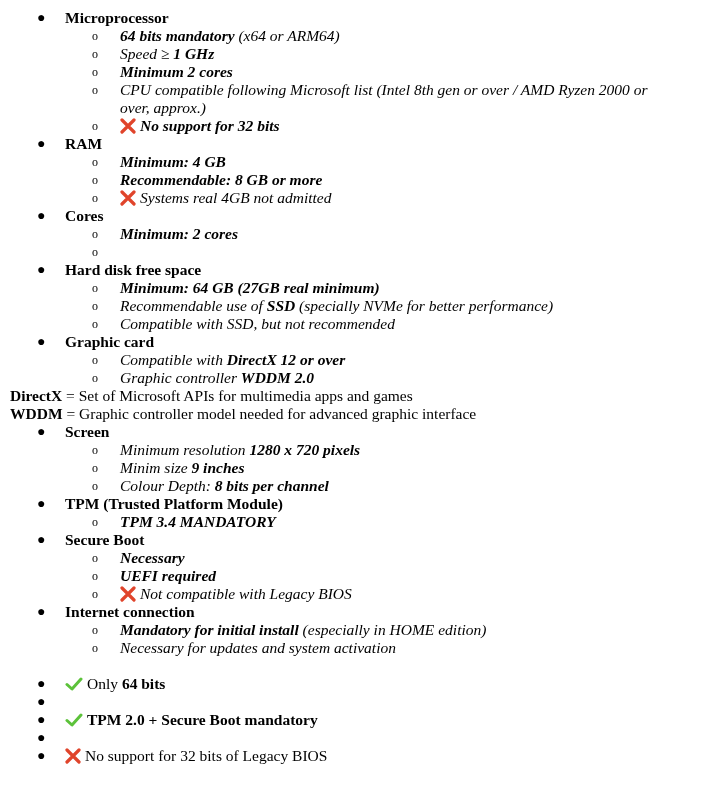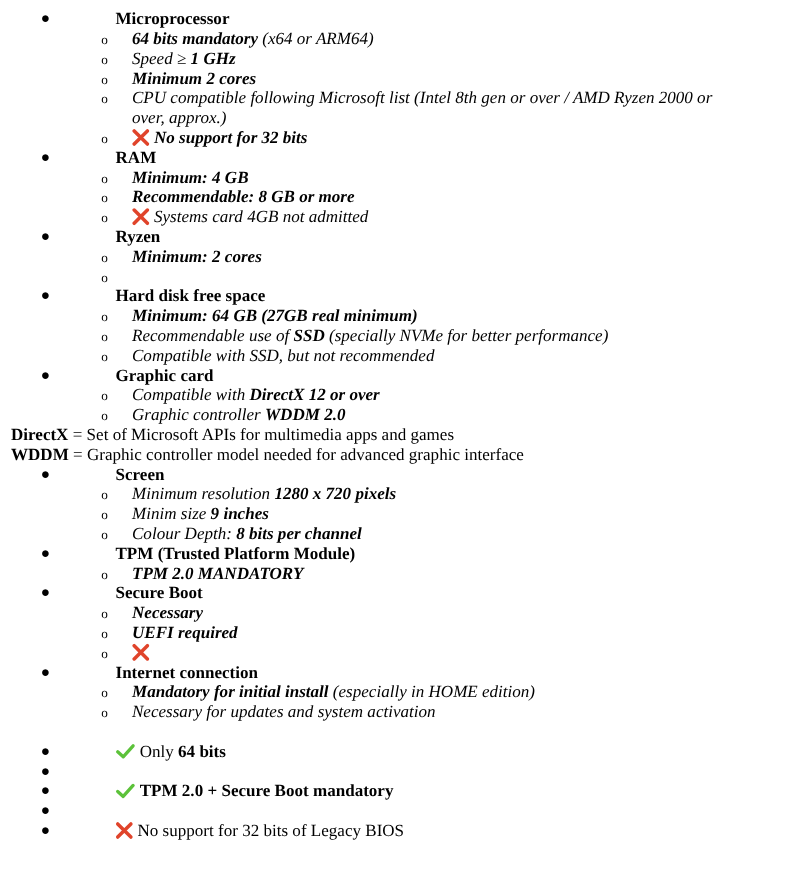--- a/index.html
+++ b/index.html
@@ -31,21 +31,20 @@
     .l1 .bullet {
       position: absolute;
       left: 37px;
       top: 0;
       font-size: 14px;
     }
     .l1 .text {
       position: absolute;
       left: 65px;
       top: 0;
-      margin-left: 40px;
     }
     .l2 .bullet {
       position: absolute;
       left: 92px;
       top: 0;
       font-size: 12px;
     }
     .l2 .text {
       position: absolute;
       left: 120px;
@@ -126,27 +125,27 @@
   </div>
   <div class="line l2">
     <span class="bullet">o</span>
     <span class="text"><b>Recommendable: 8 GB or more</b></span>
   </div>
   <div class="line l2">
     <span class="bullet">o</span>
     <span class="text">
       <svg class="icon-x" viewBox="0 0 16 16">
           <path d="M2 2 L14 14 M14 2 L2 14" stroke="#e0442b" stroke-width="3.2" stroke-linecap="round"></path>
-        </svg><span>Systems card 4GB not admitted</span>
-    </span>
-  </div>
-
-  <div class="line l1">
-    <span class="bullet">●</span>
-    <span class="text"><b>Ryzen</b></span>
+        </svg><span>Systems real 4GB not admitted</span>
+    </span>
+  </div>
+
+  <div class="line l1">
+    <span class="bullet">●</span>
+    <span class="text"><b>Cores</b></span>
   </div>
   <div class="line l2">
     <span class="bullet">o</span>
     <span class="text"><b>Minimum: 2 cores</b></span>
   </div>
   <div class="line l2">
     <span class="bullet">o</span>
   </div>
 
   <div class="line l1">
@@ -202,41 +201,41 @@
     <span class="bullet">o</span>
     <span class="text"><span>Colour Depth: </span><b>8 bits per channel</b></span>
   </div>
 
   <div class="line l1">
     <span class="bullet">●</span>
     <span class="text"><b>TPM (Trusted Platform Module)</b></span>
   </div>
   <div class="line l2">
     <span class="bullet">o</span>
-    <span class="text"><b>TPM 2.0 MANDATORY</b></span>
+    <span class="text"><b>TPM 3.4 MANDATORY</b></span>
   </div>
 
   <div class="line l1">
     <span class="bullet">●</span>
     <span class="text"><b>Secure Boot</b></span>
   </div>
   <div class="line l2">
     <span class="bullet">o</span>
     <span class="text"><b>Necessary</b></span>
   </div>
   <div class="line l2">
     <span class="bullet">o</span>
     <span class="text"><b>UEFI required</b></span>
   </div>
   <div class="line l2">
     <span class="bullet">o</span>
     <span class="text">
       <svg class="icon-x" viewBox="0 0 16 16">
           <path d="M2 2 L14 14 M14 2 L2 14" stroke="#e0442b" stroke-width="3.2" stroke-linecap="round"></path>
-        </svg>
+        </svg><span>Not compatible with Legacy BIOS</span>
     </span>
   </div>
 
   <div class="line l1">
     <span class="bullet">●</span>
     <span class="text"><b>Internet connection</b></span>
   </div>
   <div class="line l2">
     <span class="bullet">o</span>
     <span class="text"><b>Mandatory for initial install</b><span> (especially in HOME edition)</span></span>

